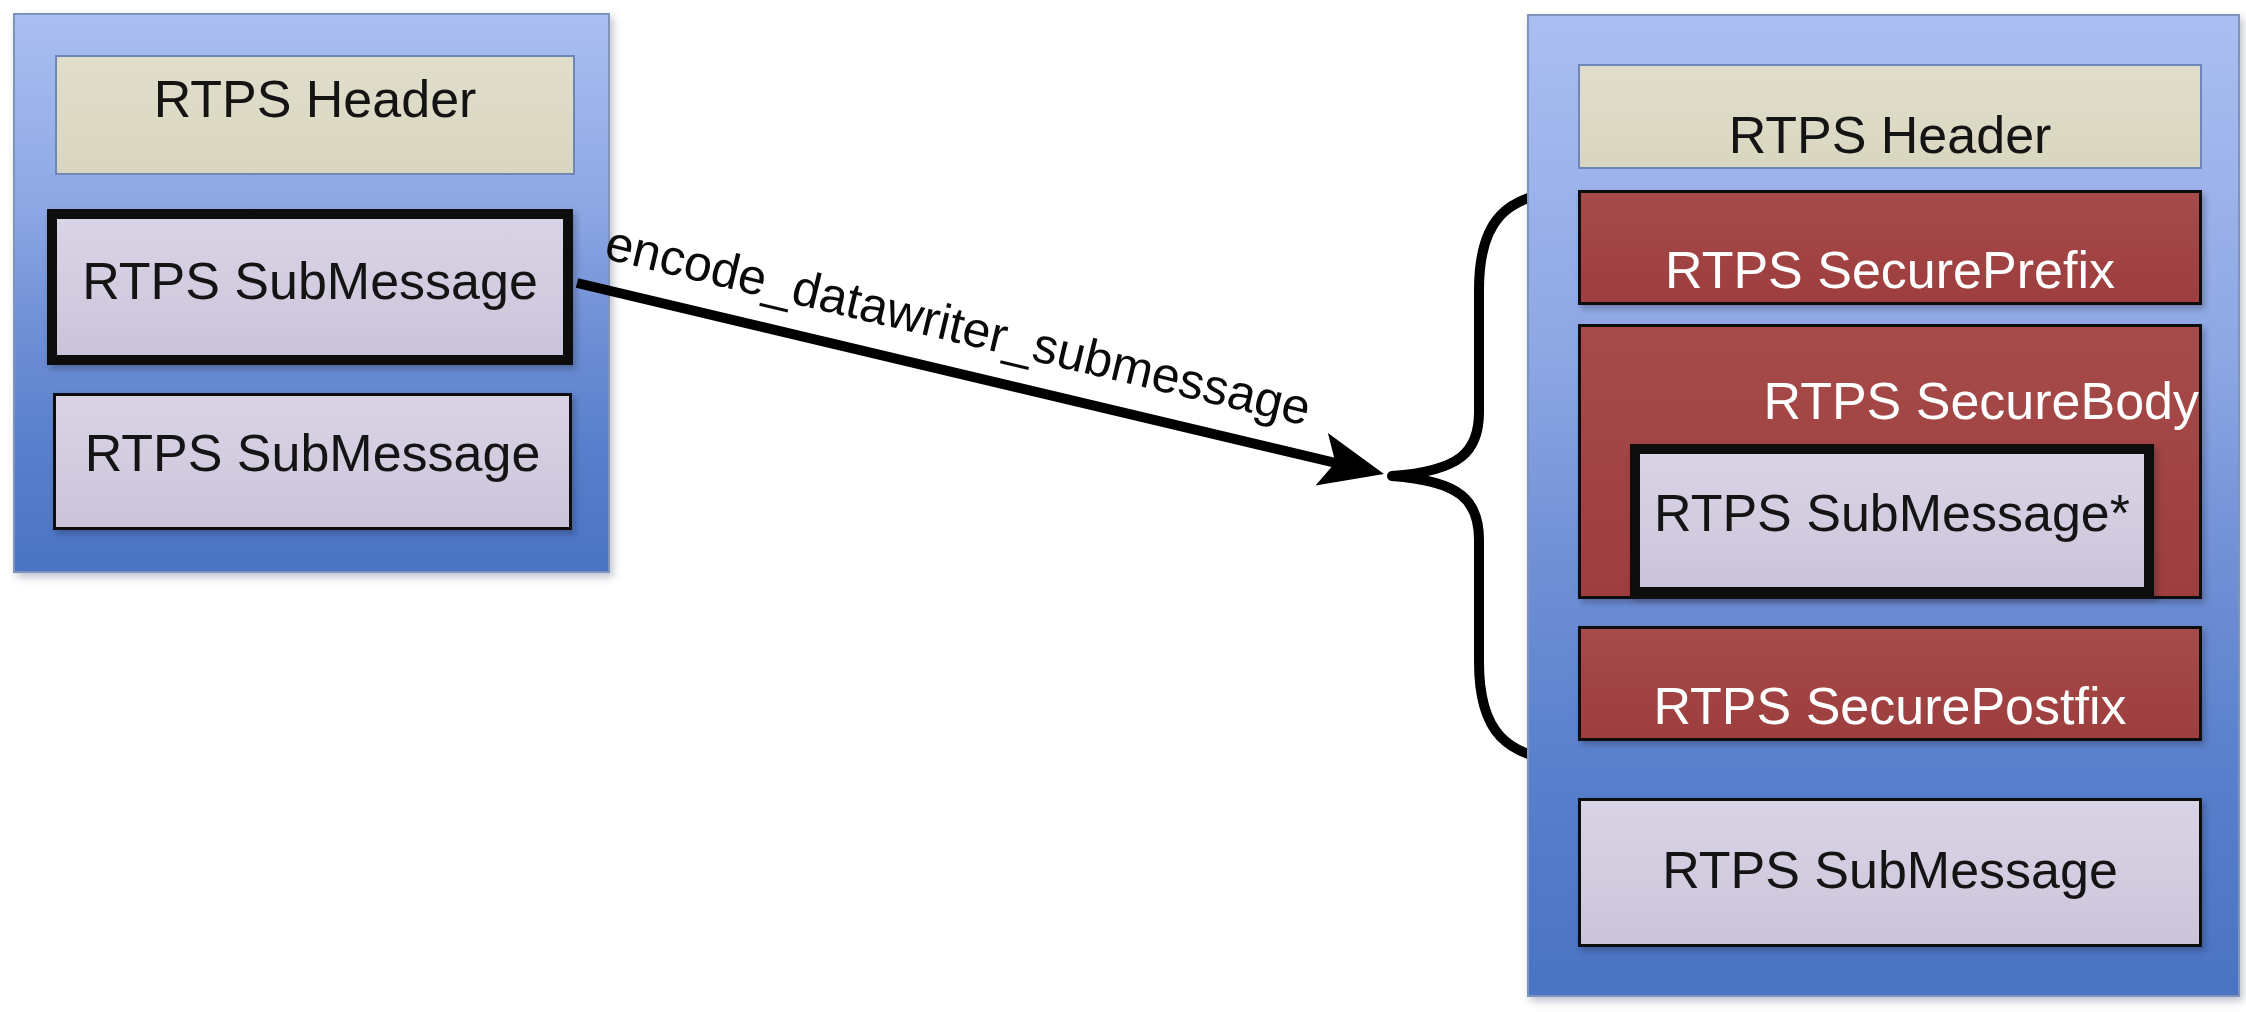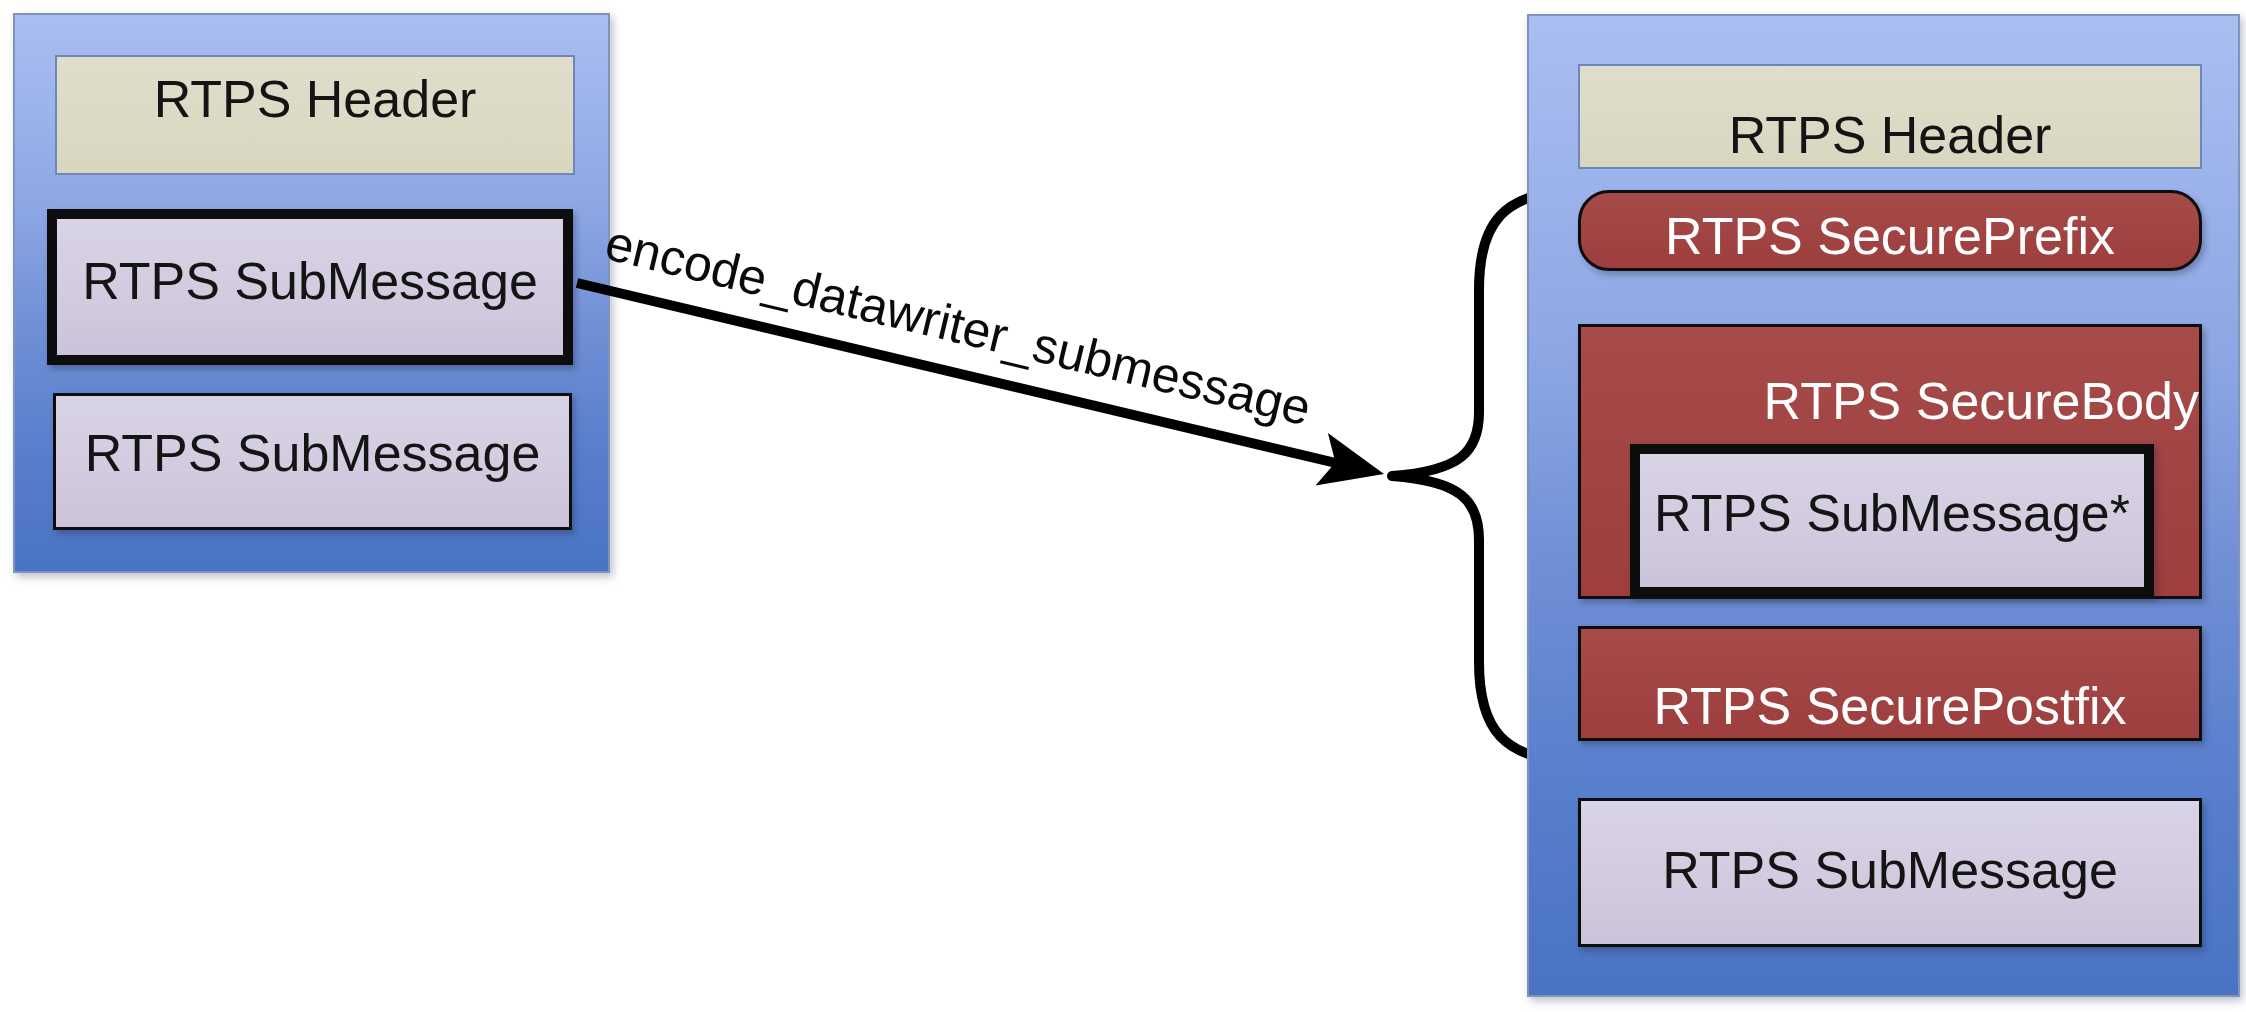--- a/index.html
+++ b/index.html
@@ -45,21 +45,21 @@
   }
   .raise{padding-bottom:42px;}
 
   
   .pos-l-header{left:40px;top:40px;width:520px;height:120px;}
   .pos-l-sub1{left:32px;top:194px;width:526px;height:156px;}
   .pos-l-sub2{left:38px;top:378px;width:519px;height:137px;}
 
   
   .pos-r-header{left:49px;top:48px;width:624px;height:105px;}
-  .pos-r-prefix{left:49px;top:174px;width:624px;height:81px;border-radius:31px;}
+  .pos-r-prefix{left:49px;top:174px;width:624px;height:115px;}
   .pos-r-body{left:49px;top:308px;width:624px;height:275px;
               flex-direction:column;justify-content:flex-start;}
   .body-label{height:148px;display:flex;align-items:center;justify-content:center;}
   .pos-r-starred{left:49px;top:117px;width:524px;height:153px;}
   .pos-r-postfix{left:49px;top:610px;width:624px;height:115px;}
   .pos-r-sub{left:49px;top:782px;width:624px;height:149px;}
 
   .overlay{position:absolute;left:0;top:0;width:2246px;height:1012px;pointer-events:none;}
   .stroke{stroke:#000000;stroke-width:10;fill:none;}
   .fillblk{fill:#000000;stroke:none;}

